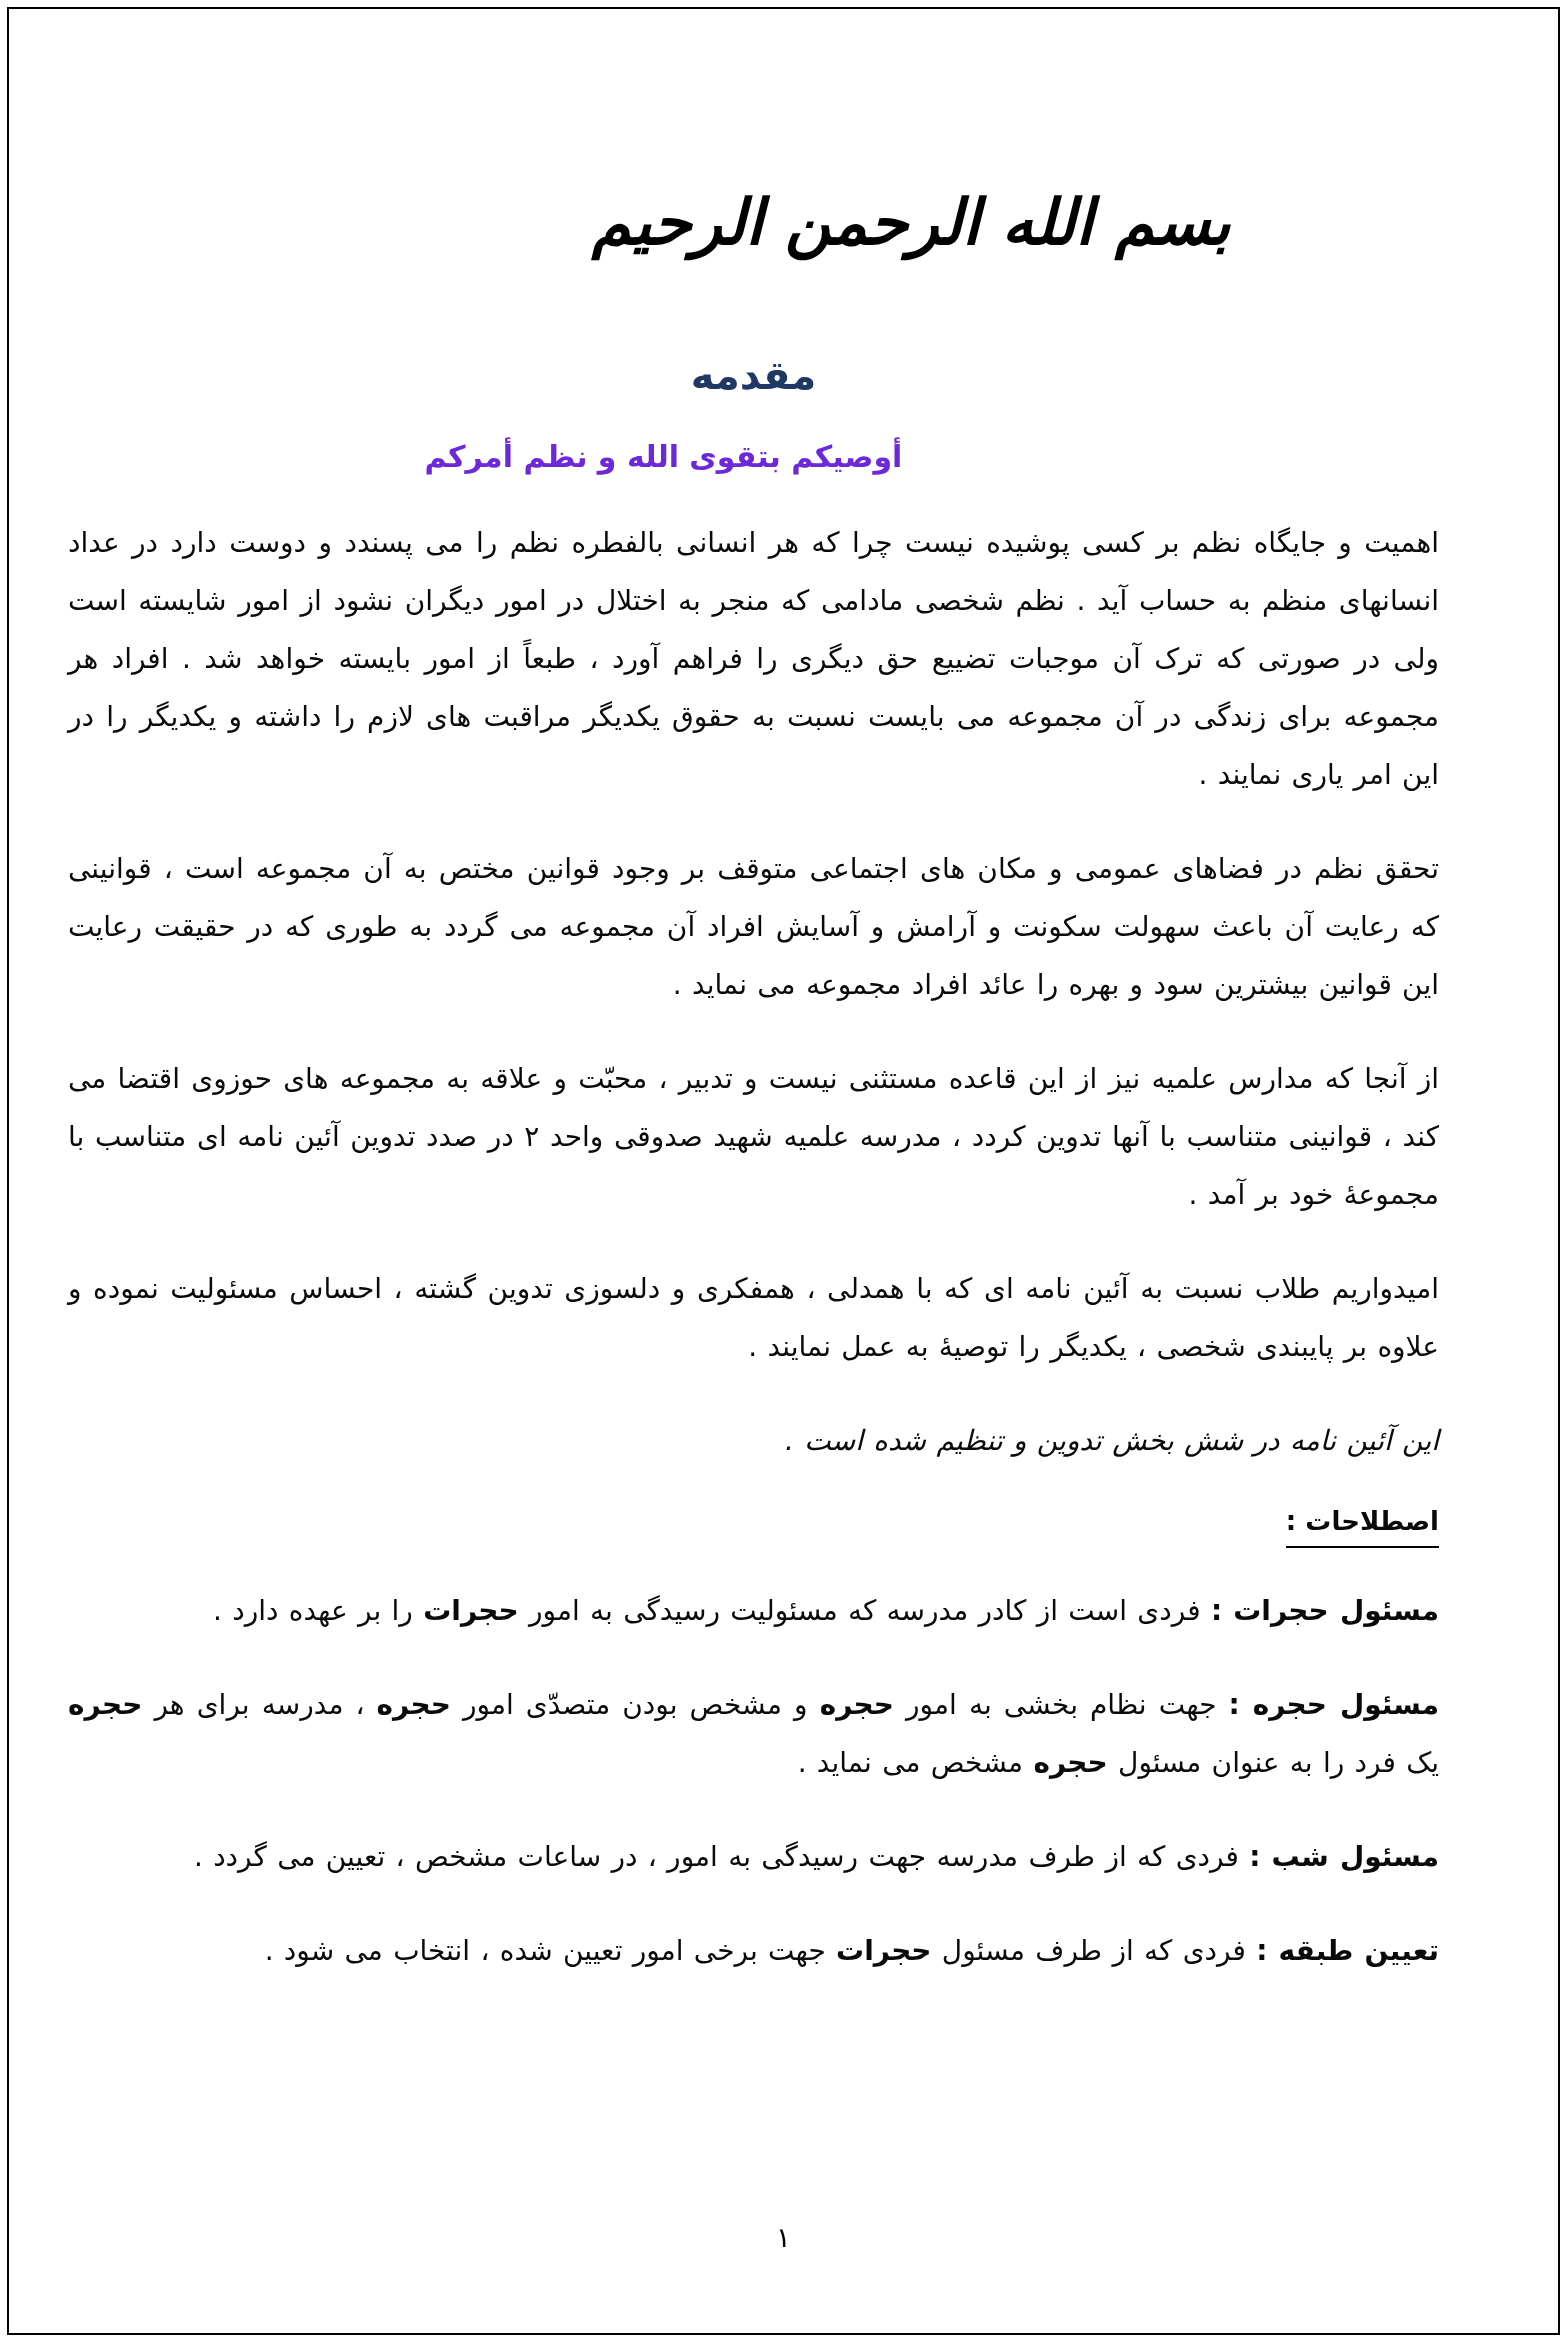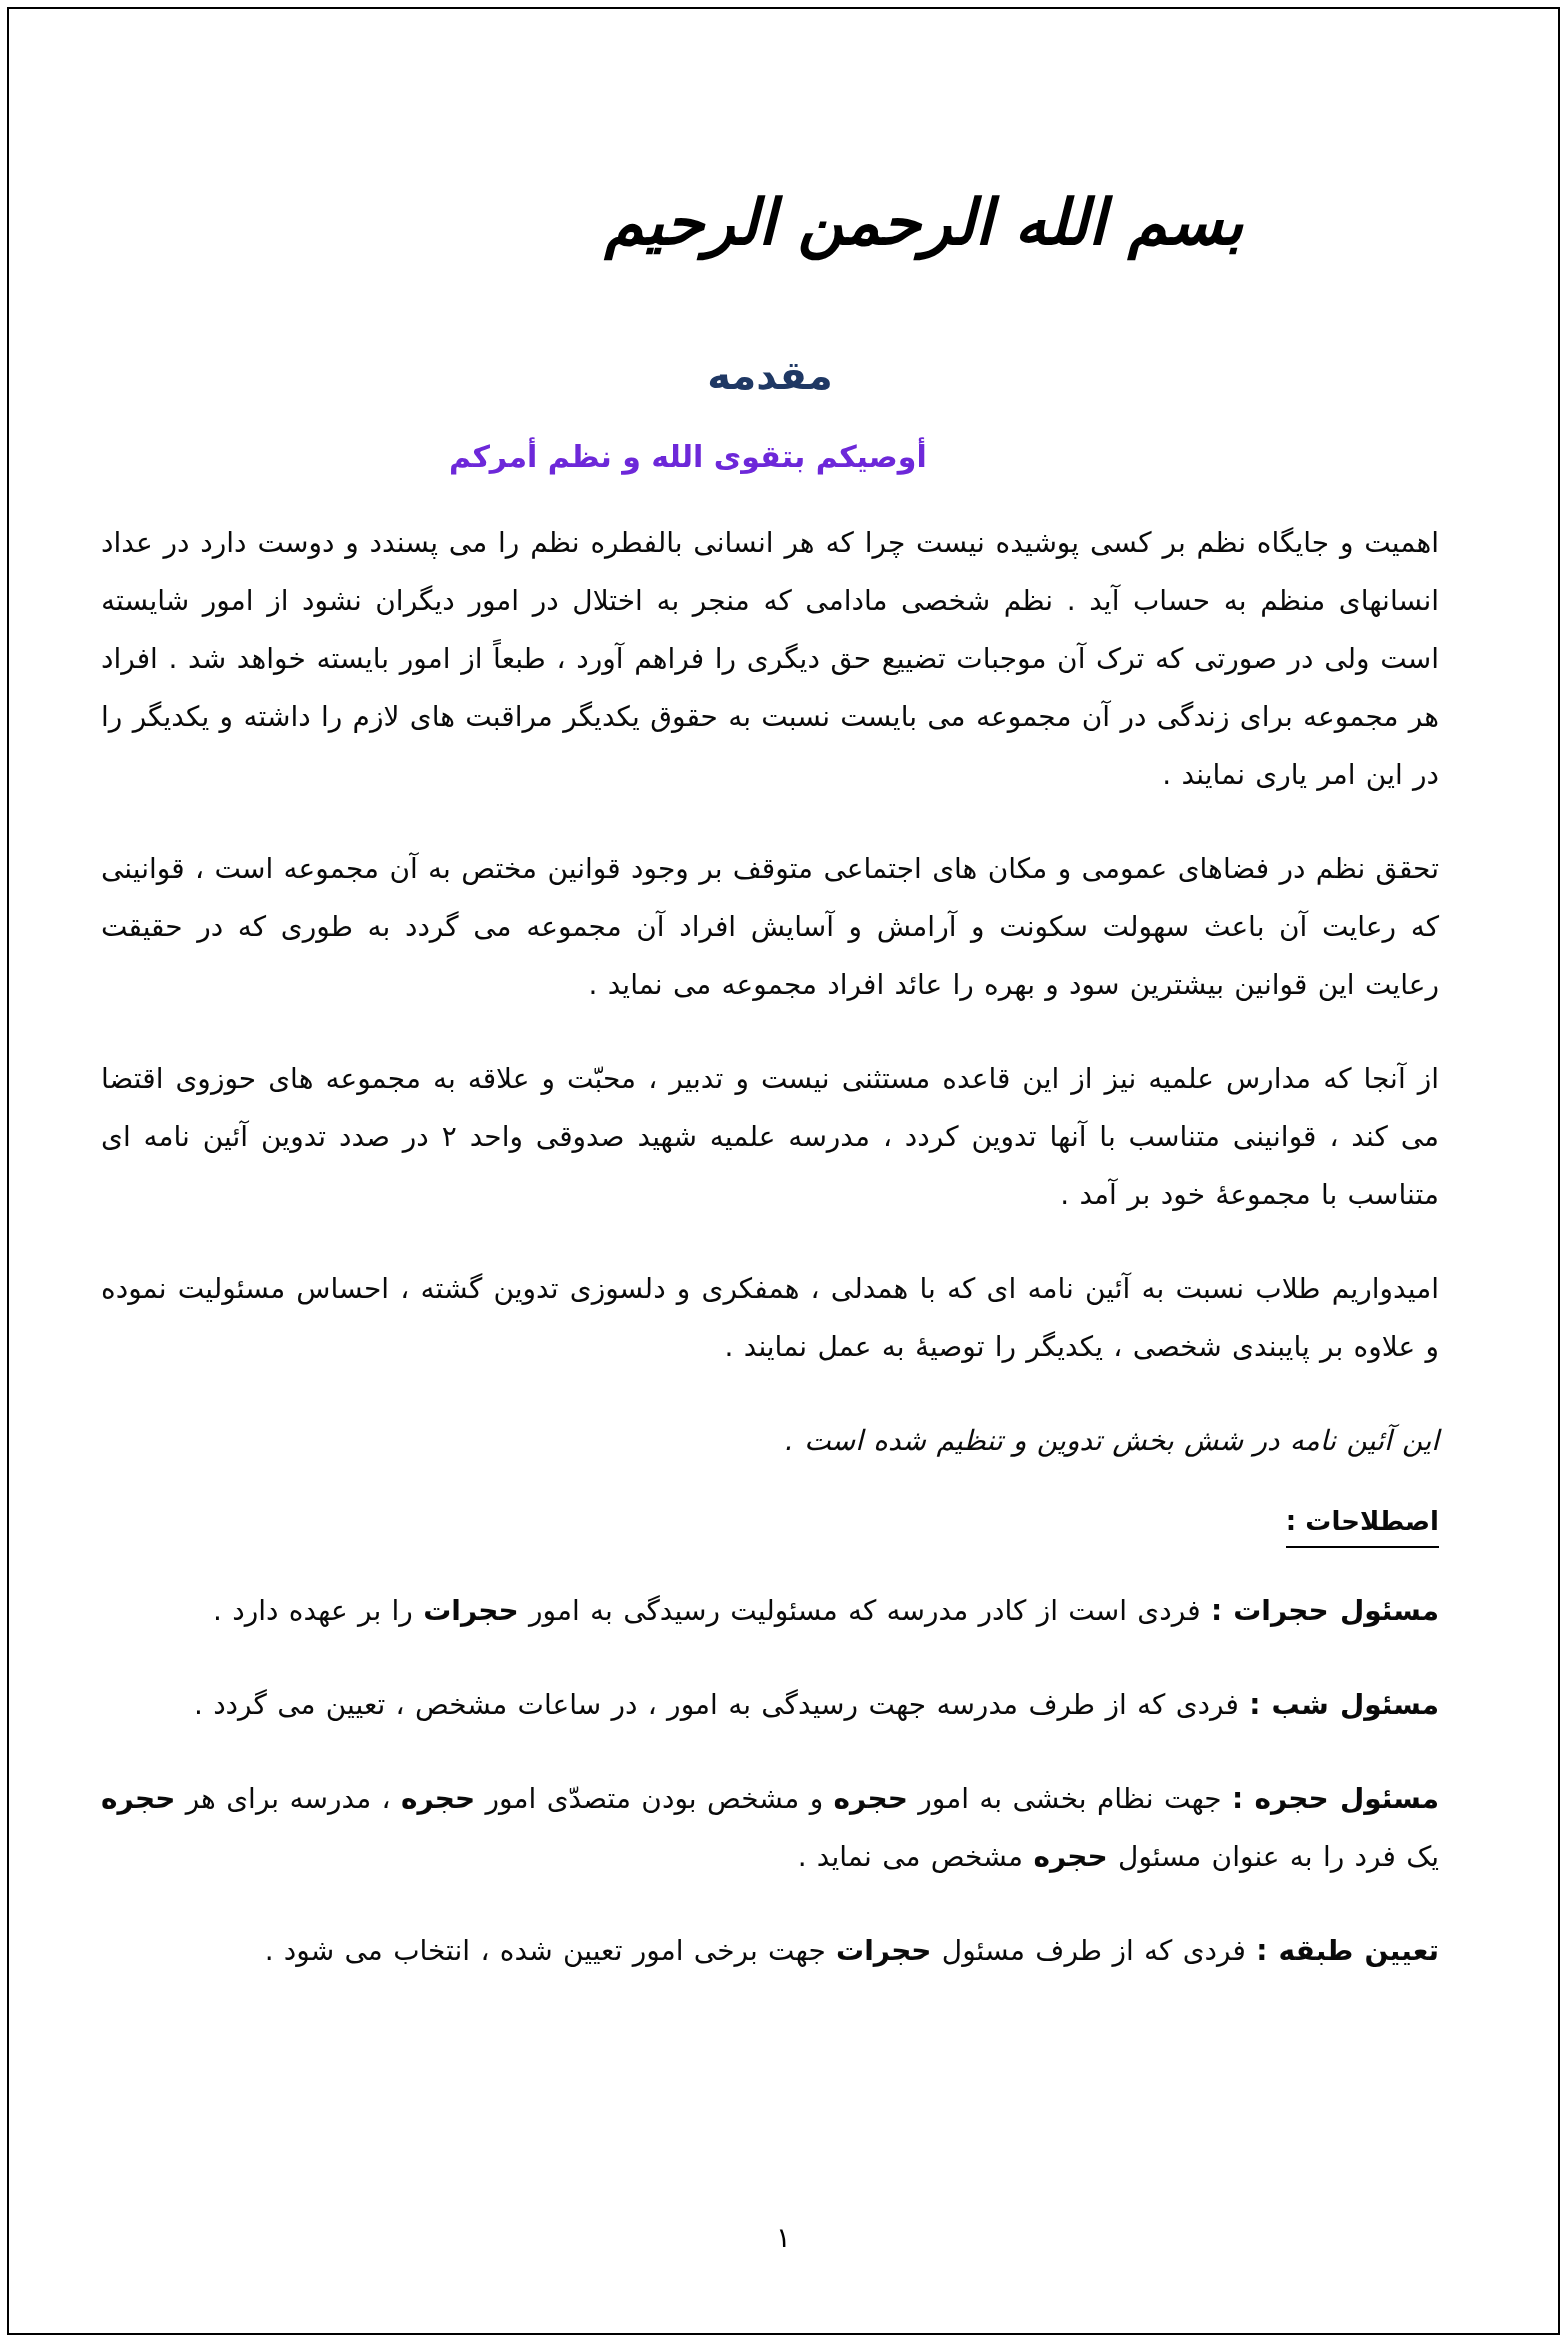--- a/index.html
+++ b/index.html
@@ -17,21 +17,21 @@
   }
   .frame {
     position: absolute;
     inset: 6.9px;
     border: 2.7px solid #000000;
     pointer-events: none;
   }
   .content {
     position: relative;
     direction: rtl;
-    padding: 172px 128px 0 101px;
+    padding: 172px 128px 0 68px;
   }
   .bismillah {
     margin-left: 23%;
     text-align: center;
     font-family: "DejaVu Serif", serif;
     font-style: italic;
     font-weight: bold;
     font-size: 63px;
     line-height: 1.6;
     height: 148px;
@@ -110,21 +110,21 @@
     <p class="para">امیدواریم طلاب نسبت به آئین نامه ای که با همدلی ، همفکری و دلسوزی تدوین گشته ، احساس مسئولیت نموده و علاوه بر پایبندی شخصی ، یکدیگر را توصیهٔ به عمل نمایند .</p>
     <p class="para single-line">این آئین نامه در شش بخش تدوین و تنظیم شده است .</p>
   </div>
 
   <div class="terms-heading">
     <span class="underlined">اصطلاحات :</span>
   </div>
 
   <div>
     <p class="para term"><b>مسئول حجرات :</b><span> فردی است از کادر مدرسه که مسئولیت رسیدگی به امور </span><b>حجرات</b><span> را بر عهده دارد .</span></p>
+    <p class="para term"><b>مسئول حجره :</b><span> جهت نظام بخشی به امور </span><b>حجره</b><span> و مشخص بودن متصدّی امور </span><b>حجره</b><span> ، مدرسه برای هر </span><b>حجره</b><span> یک فرد را به عنوان مسئول </span><b>حجره</b><span> مشخص می نماید .</span></p>
     <p class="para term"><b>مسئول شب :</b><span> فردی که از طرف مدرسه جهت رسیدگی به امور ، در ساعات مشخص ، تعیین می گردد .</span></p>
-    <p class="para term"><b>مسئول حجره :</b><span> جهت نظام بخشی به امور </span><b>حجره</b><span> و مشخص بودن متصدّی امور </span><b>حجره</b><span> ، مدرسه برای هر </span><b>حجره</b><span> یک فرد را به عنوان مسئول </span><b>حجره</b><span> مشخص می نماید .</span></p>
     <p class="para term"><b>تعیین طبقه :</b><span> فردی که از طرف مسئول </span><b>حجرات</b><span> جهت برخی امور تعیین شده ، انتخاب می شود .</span></p>
   </div>
 
 </div>
 
 <div class="page-number">۱</div>
 
 
 </body></html>

